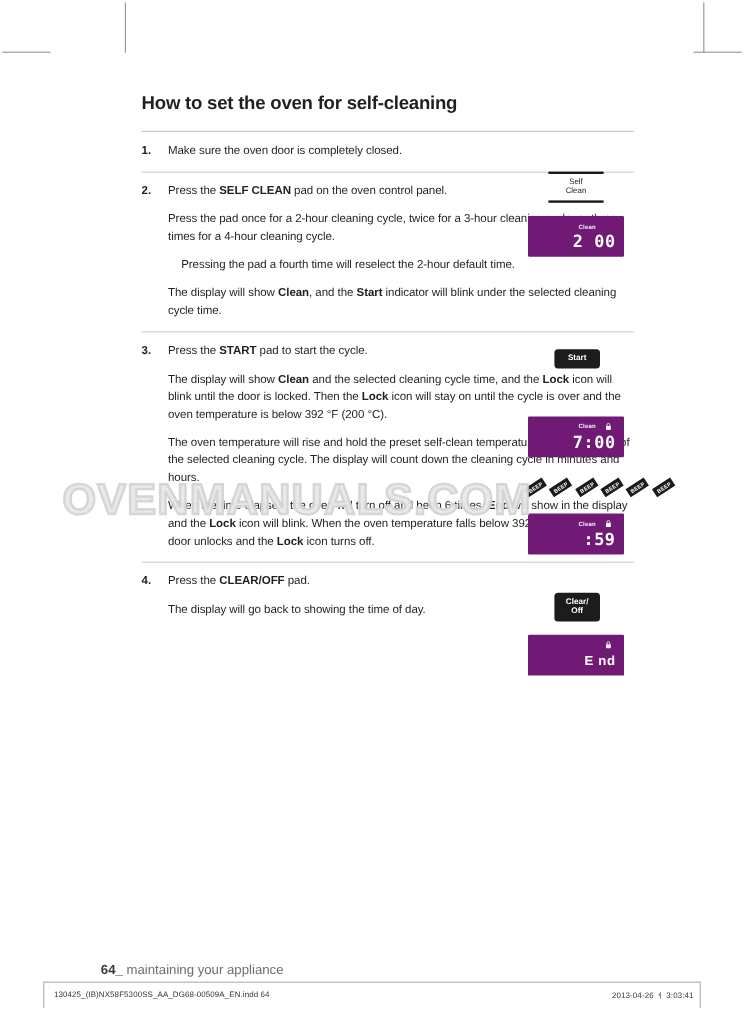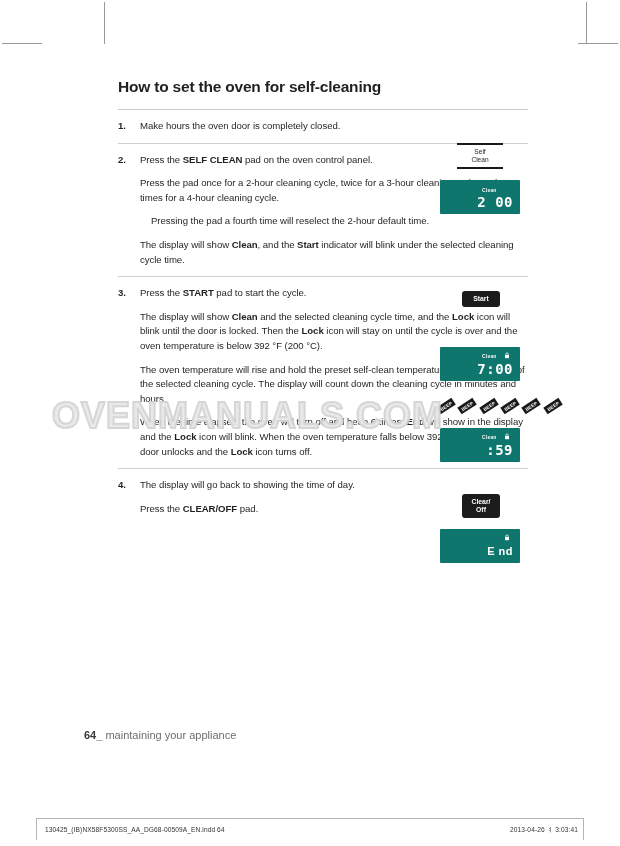--- a/index.html
+++ b/index.html
@@ -115,21 +115,21 @@
     line-height: 8px;
     font-weight: bold;
     text-align: center;
     padding: 4px 0 4px 0;
     width: 38px;
   }
   .pad-btn .l2 { display: block; }
 
   
   .display {
-    background: #0f766e;
+    background: #701a75;
     width: 80px;
     height: 34px;
     position: relative;
     border-radius: 1px;
   }
   .display .lbl-clean {
     position: absolute;
     font-size: 5px;
     font-weight: bold;
     color: #f2f2f2;
@@ -190,21 +190,21 @@
     white-space: nowrap;
     pointer-events: none;
     font-family: "Liberation Sans", sans-serif;
     opacity: 0.95;
   }
 
   
   .page-footer {
     position: absolute;
     left: 84px;
-    top: 729px;
+    top: 803px;
     font-size: 11px;
     color: #6d6d6d;
   }
   .page-footer .pg {
     font-weight: bold;
     color: #3a3a3a;
   }
 
   .print-footer {
     position: absolute;
@@ -254,21 +254,21 @@
   <div class="crop h" style="left:2px; top:43px;"></div>
   <div class="crop h" style="left:578px; top:43px;"></div>
 
   <div class="content">
     <h1 class="title">How to set the oven for self-cleaning</h1>
     <hr class="rule">
     <div id="steps">
         <div class="step">
           <div class="step-num">1.</div>
           <div class="step-body">
-            <p class="para"><span>Make hours the oven door is completely closed.</span></p>
+            <p class="para"><span>Make sure the oven door is completely closed.</span></p>
           </div>
         </div>
         <hr class="rule thin">
         <div class="step">
           <div class="step-num">2.</div>
           <div class="step-body">
             <p class="para"><span>Press the </span><b>SELF CLEAN</b><span> pad on the oven control panel.</span></p>
             <p class="para"><span>Press the pad once for a 2-hour cleaning cycle, twice for a 3-hour cleaning cycle, or three times for a 4-hour cleaning cycle.</span></p>
             <p class="para indent"><span>Pressing the pad a fourth time will reselect the 2-hour default time.</span></p>
             <p class="para"><span>The display will show </span><b>Clean</b><span>, and the </span><b>Start</b><span> indicator will blink under the selected cleaning cycle time.</span></p>
@@ -281,22 +281,22 @@
             <p class="para"><span>Press the </span><b>START</b><span> pad to start the cycle.</span></p>
             <p class="para"><span>The display will show </span><b>Clean</b><span> and the selected cleaning cycle time, and the </span><b>Lock</b><span> icon will blink until the door is locked. Then the </span><b>Lock</b><span> icon will stay on until the cycle is over and the oven temperature is below 392 °F (200 °C).</span></p>
             <p class="para"><span>The oven temperature will rise and hold the preset self-clean temperature for the duration of the selected cleaning cycle. The display will count down the cleaning cycle in minutes and hours.</span></p>
             <p class="para"><span>When the time elapses, the oven will turn off and beep 6 times. </span><b>End</b><span> will show in the display and the </span><b>Lock</b><span> icon will blink. When the oven temperature falls below 392 °F (200 °C), the door unlocks and the </span><b>Lock</b><span> icon turns off.</span></p>
           </div>
         </div>
         <hr class="rule thin">
         <div class="step">
           <div class="step-num">4.</div>
           <div class="step-body">
+            <p class="para"><span>Press the </span><b>CLEAR/OFF</b><span> pad.</span></p>
             <p class="para"><span>The display will go back to showing the time of day.</span></p>
-            <p class="para"><span>Press the </span><b>CLEAR/OFF</b><span> pad.</span></p>
           </div>
         </div>
       </div>
   </div>
 
   <div class="art pad-bars" style="left:456px; top:143px;">
     <div class="bar"></div>
     <div class="pad-label">
       <span>Self</span><br>
       <span>Clean</span>

